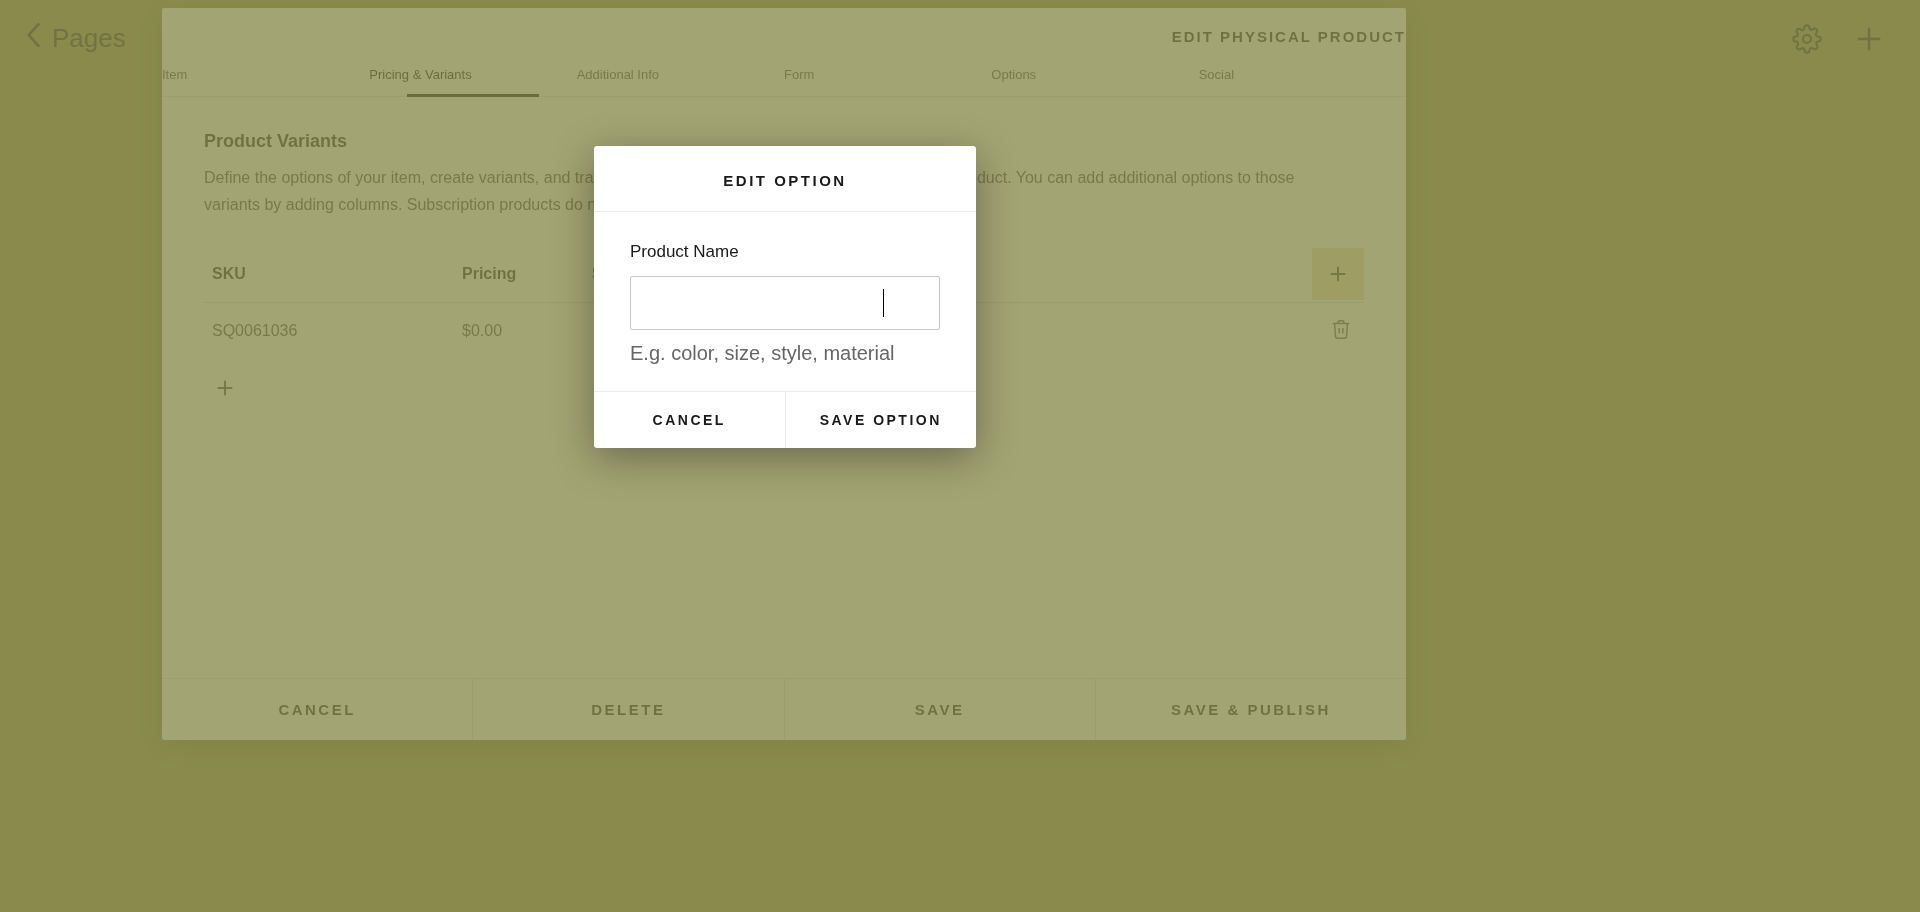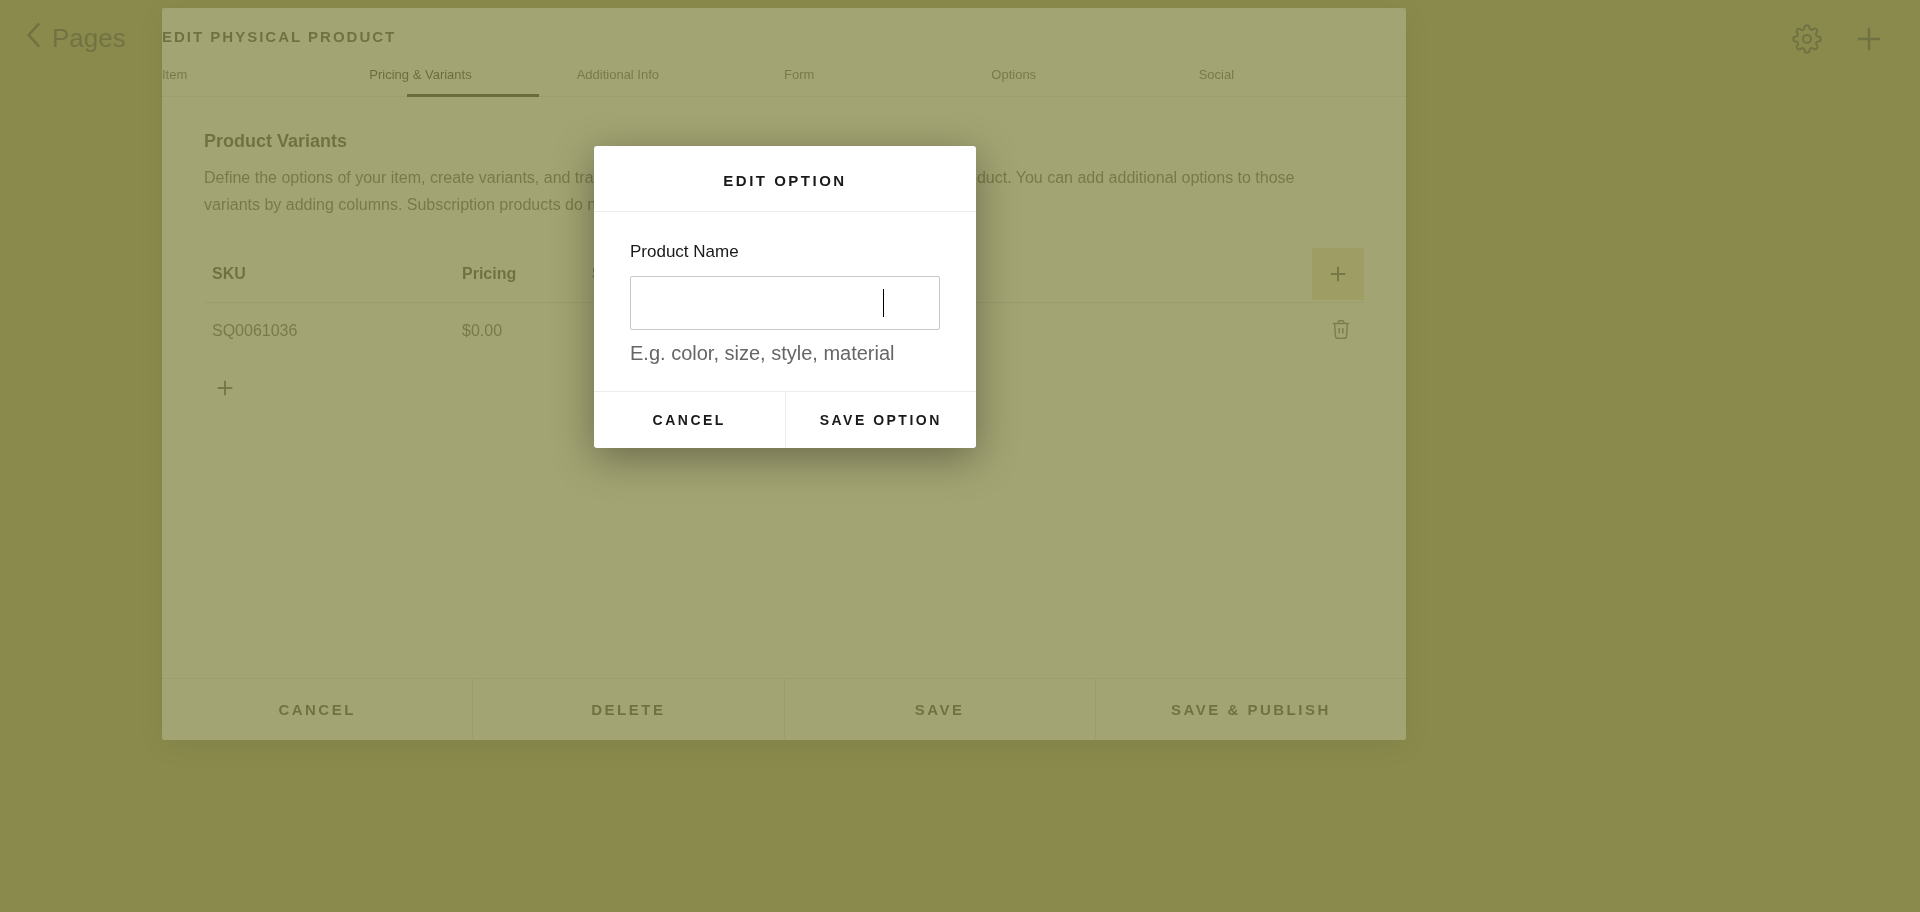--- a/index.html
+++ b/index.html
@@ -88,21 +88,21 @@
     height: 732px;
     background: var(--panel-bg);
     border-radius: 2px;
     box-shadow: 0 6px 28px rgba(0,0,0,0.25);
     display: flex;
     flex-direction: column;
     overflow: hidden;
   }
 
   .panel-title {
-    text-align: left;
+    text-align: right;
     font-size: 15px;
     letter-spacing: 2px;
     font-weight: 600;
     padding: 20px 0 6px;
   }
 
   .tabs {
     display: flex;
     align-items: flex-end;
     height: 46px;

